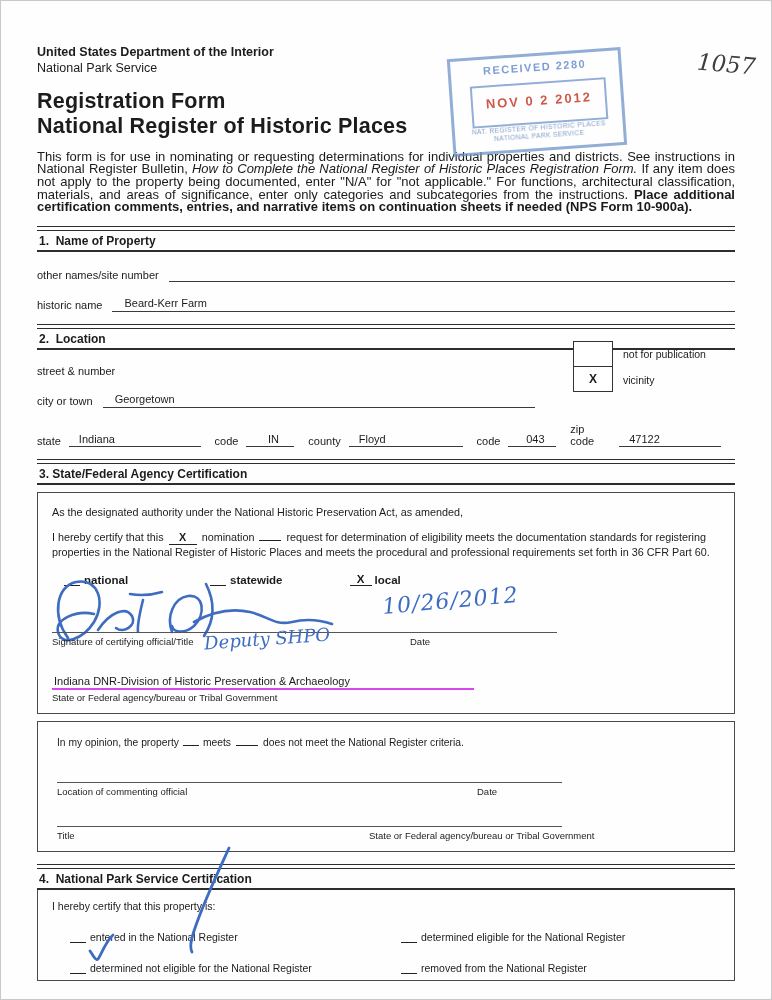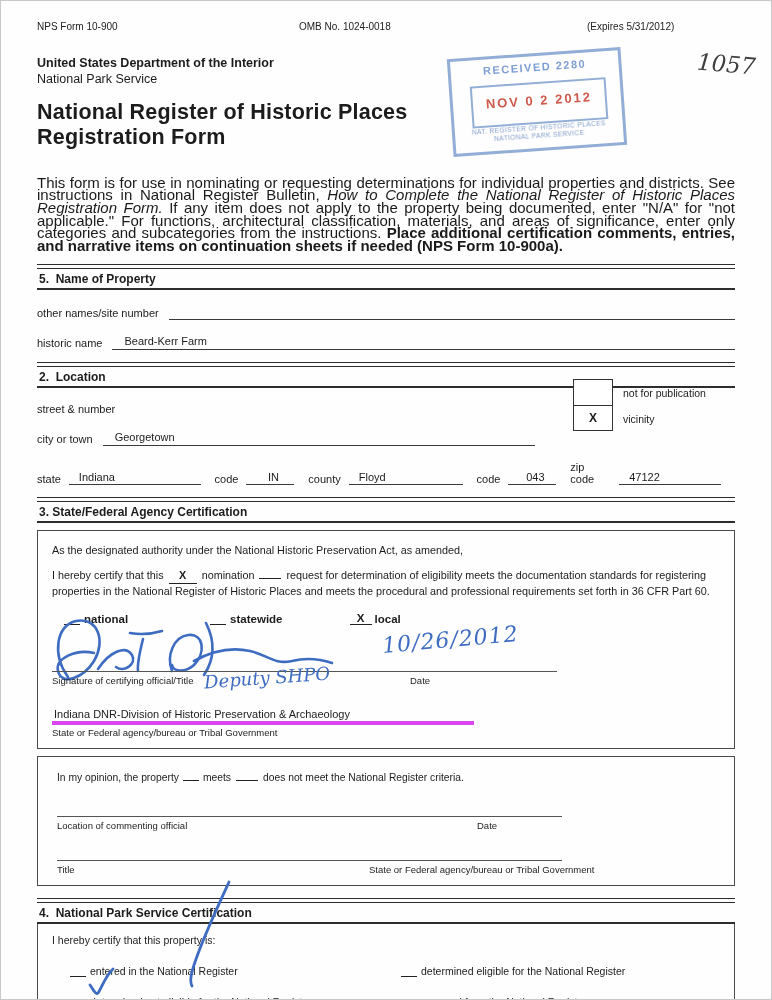--- a/index.html
+++ b/index.html
@@ -29,21 +29,21 @@
   .stamp .rcv{margin-top:5px;text-align:center;font-size:11px;letter-spacing:1.5px;color:#7f9fd4;font-weight:bold;}
   .stamp .inner{
     position:absolute;left:18px;top:26px;width:132px;height:38px;
     border:2.5px solid rgba(110,145,200,.75);
   }
   .stamp .dt{margin-top:9px;text-align:center;font-size:13px;letter-spacing:2px;color:#cf5a4c;font-weight:bold;white-space:pre;}
   .stamp .org{position:absolute;left:-6px;right:-6px;top:68px;text-align:center;font-size:6.6px;line-height:8px;letter-spacing:.4px;color:rgba(100,135,190,.8);filter:blur(.3px);}
   .hw{font-family:"DejaVu Serif",serif;font-style:italic;color:#3d6cc1;}
   .hw-1057{position:absolute;left:696px;top:50px;font-size:23px;color:#3f3f3f;transform:rotate(5deg);font-family:"DejaVu Serif",serif;font-style:italic;}
   
-  .intro{margin-top:26px;font-size:15px;line-height:12.6px;text-align:justify;color:#1a1a1a;}
+  .intro{margin-top:11px;font-size:13px;line-height:12.6px;text-align:justify;color:#1a1a1a;}
   
   .sect{margin-top:12px;}
   .rule2{height:3px;border-top:1.4px solid #2d2d2d;border-bottom:1px solid #2d2d2d;}
   .head-title{font-size:12px;font-weight:bold;padding:3px 0 2px 2px;white-space:pre-wrap;border-bottom:2px solid #2d2d2d;}
   
   .frow{display:flex;align-items:flex-end;margin-top:15px;font-size:11px;}
   .lab{white-space:nowrap;margin-right:10px;padding-bottom:1px;}
   .fill{flex:1;border-bottom:1px solid #3a3a3a;padding:0 0 1px 12px;min-height:13px;}
   .sec2{position:relative;}
   .sec2 .shortfill{margin-right:200px;}
@@ -64,21 +64,21 @@
   .xmark{display:inline-block;min-width:28px;text-align:center;border-bottom:1px solid #222;margin:0 5px;font-weight:600;}
   .levels{display:flex;margin-top:13px;font-weight:bold;font-size:11.5px;}
   .levels .lv{display:flex;align-items:flex-end;}
   .sigzone{position:relative;height:62px;margin-top:2px;}
   .sigline{position:absolute;left:0;bottom:17px;width:505px;border-bottom:1.2px solid #555;}
   .siglab{position:absolute;bottom:3px;left:0;font-size:9.5px;}
   .datelab{position:absolute;bottom:3px;left:358px;font-size:9.5px;}
   .hw-date3{position:absolute;left:330px;top:0px;font-size:22px;transform:rotate(-5deg);letter-spacing:1px;}
   .hw-title3{position:absolute;left:152px;top:40px;font-size:18px;transform:rotate(-4deg);}
   .bigsig{position:absolute;left:-6px;top:-16px;}
-  .agencyline{margin-top:19px;width:420px;border-bottom:4px solid #d946ef;font-size:11px;padding:0 0 1px 2px;}
+  .agencyline{margin-top:25px;width:420px;border-bottom:2px solid #d946ef;font-size:11px;padding:0 0 1px 2px;}
   .agencylab{font-size:9.5px;margin-top:2px;}
   .zone2{position:relative;height:46px;}
   .zone2 .sigline{bottom:14px;}
   .zone2 .siglab{bottom:0;}
   .zone2 .datelab{bottom:0;left:420px;}
   .zone3{position:relative;height:44px;}
   .zone3 .sigline{bottom:14px;}
   .zone3 .siglab{bottom:0;}
   .zone3 .aglab2{position:absolute;bottom:0;left:312px;font-size:9.5px;}
   
@@ -89,53 +89,48 @@
   .opt{display:flex;align-items:flex-end;}
   .opt.colL{width:345px;}
   .penstroke{position:absolute;left:128px;top:-18px;z-index:5;pointer-events:none;}
   .checkmark{position:absolute;left:48px;top:43px;z-index:5;}
 </style>
 </head>
 <body>
 
 <div class="page">
 
-  <div class="top-row">
-    <span class="t1">NPS Form 10-900</span>
-    <span class="t2">OMB No. 1024-0018</span>
-    <span class="t3">(Expires 5/31/2012)</span>
-  </div>
 
   <div class="dept">United States Department of the Interior</div>
   <div class="svc">National Park Service</div>
 
   <div class="main-title">
+    <div>Registration Form</div>
     <div>National Register of Historic Places</div>
-    <div>Registration Form</div>
   </div>
 
   <div class="stamp">
     <div class="rcv">RECEIVED 2280</div>
     <div class="inner">
       <div class="dt">NOV 0 2 2012</div>
     </div>
     <div class="org">
       <div>NAT. REGISTER OF HISTORIC PLACES</div>
       <div>NATIONAL PARK SERVICE</div>
     </div>
   </div>
   <div class="hw-1057">1057</div>
 
   <div class="intro">
     <span>This form is for use in nominating or requesting determinations for individual properties and districts.  See instructions in National Register Bulletin, </span><i>How to Complete the National Register of Historic Places Registration Form.</i><span>  If any item does not apply to the property being documented, enter "N/A" for "not applicable."  For functions, architectural classification, materials, and areas of significance, enter only categories and subcategories from the instructions.  </span><b>Place additional certification comments, entries, and narrative items on continuation sheets if needed (NPS Form 10-900a).</b>
   </div>
 
   <div class="sect">
     <div class="rule2"></div>
-    <div class="head-title">5.  Name of Property</div>
+    <div class="head-title">1.  Name of Property</div>
     <div class="frow">
       <span class="lab">other names/site number</span>
       <span class="fill"></span>
     </div>
     <div class="frow">
       <span class="lab">historic name</span>
       <span class="fill">Beard-Kerr Farm</span>
     </div>
   </div>
 

